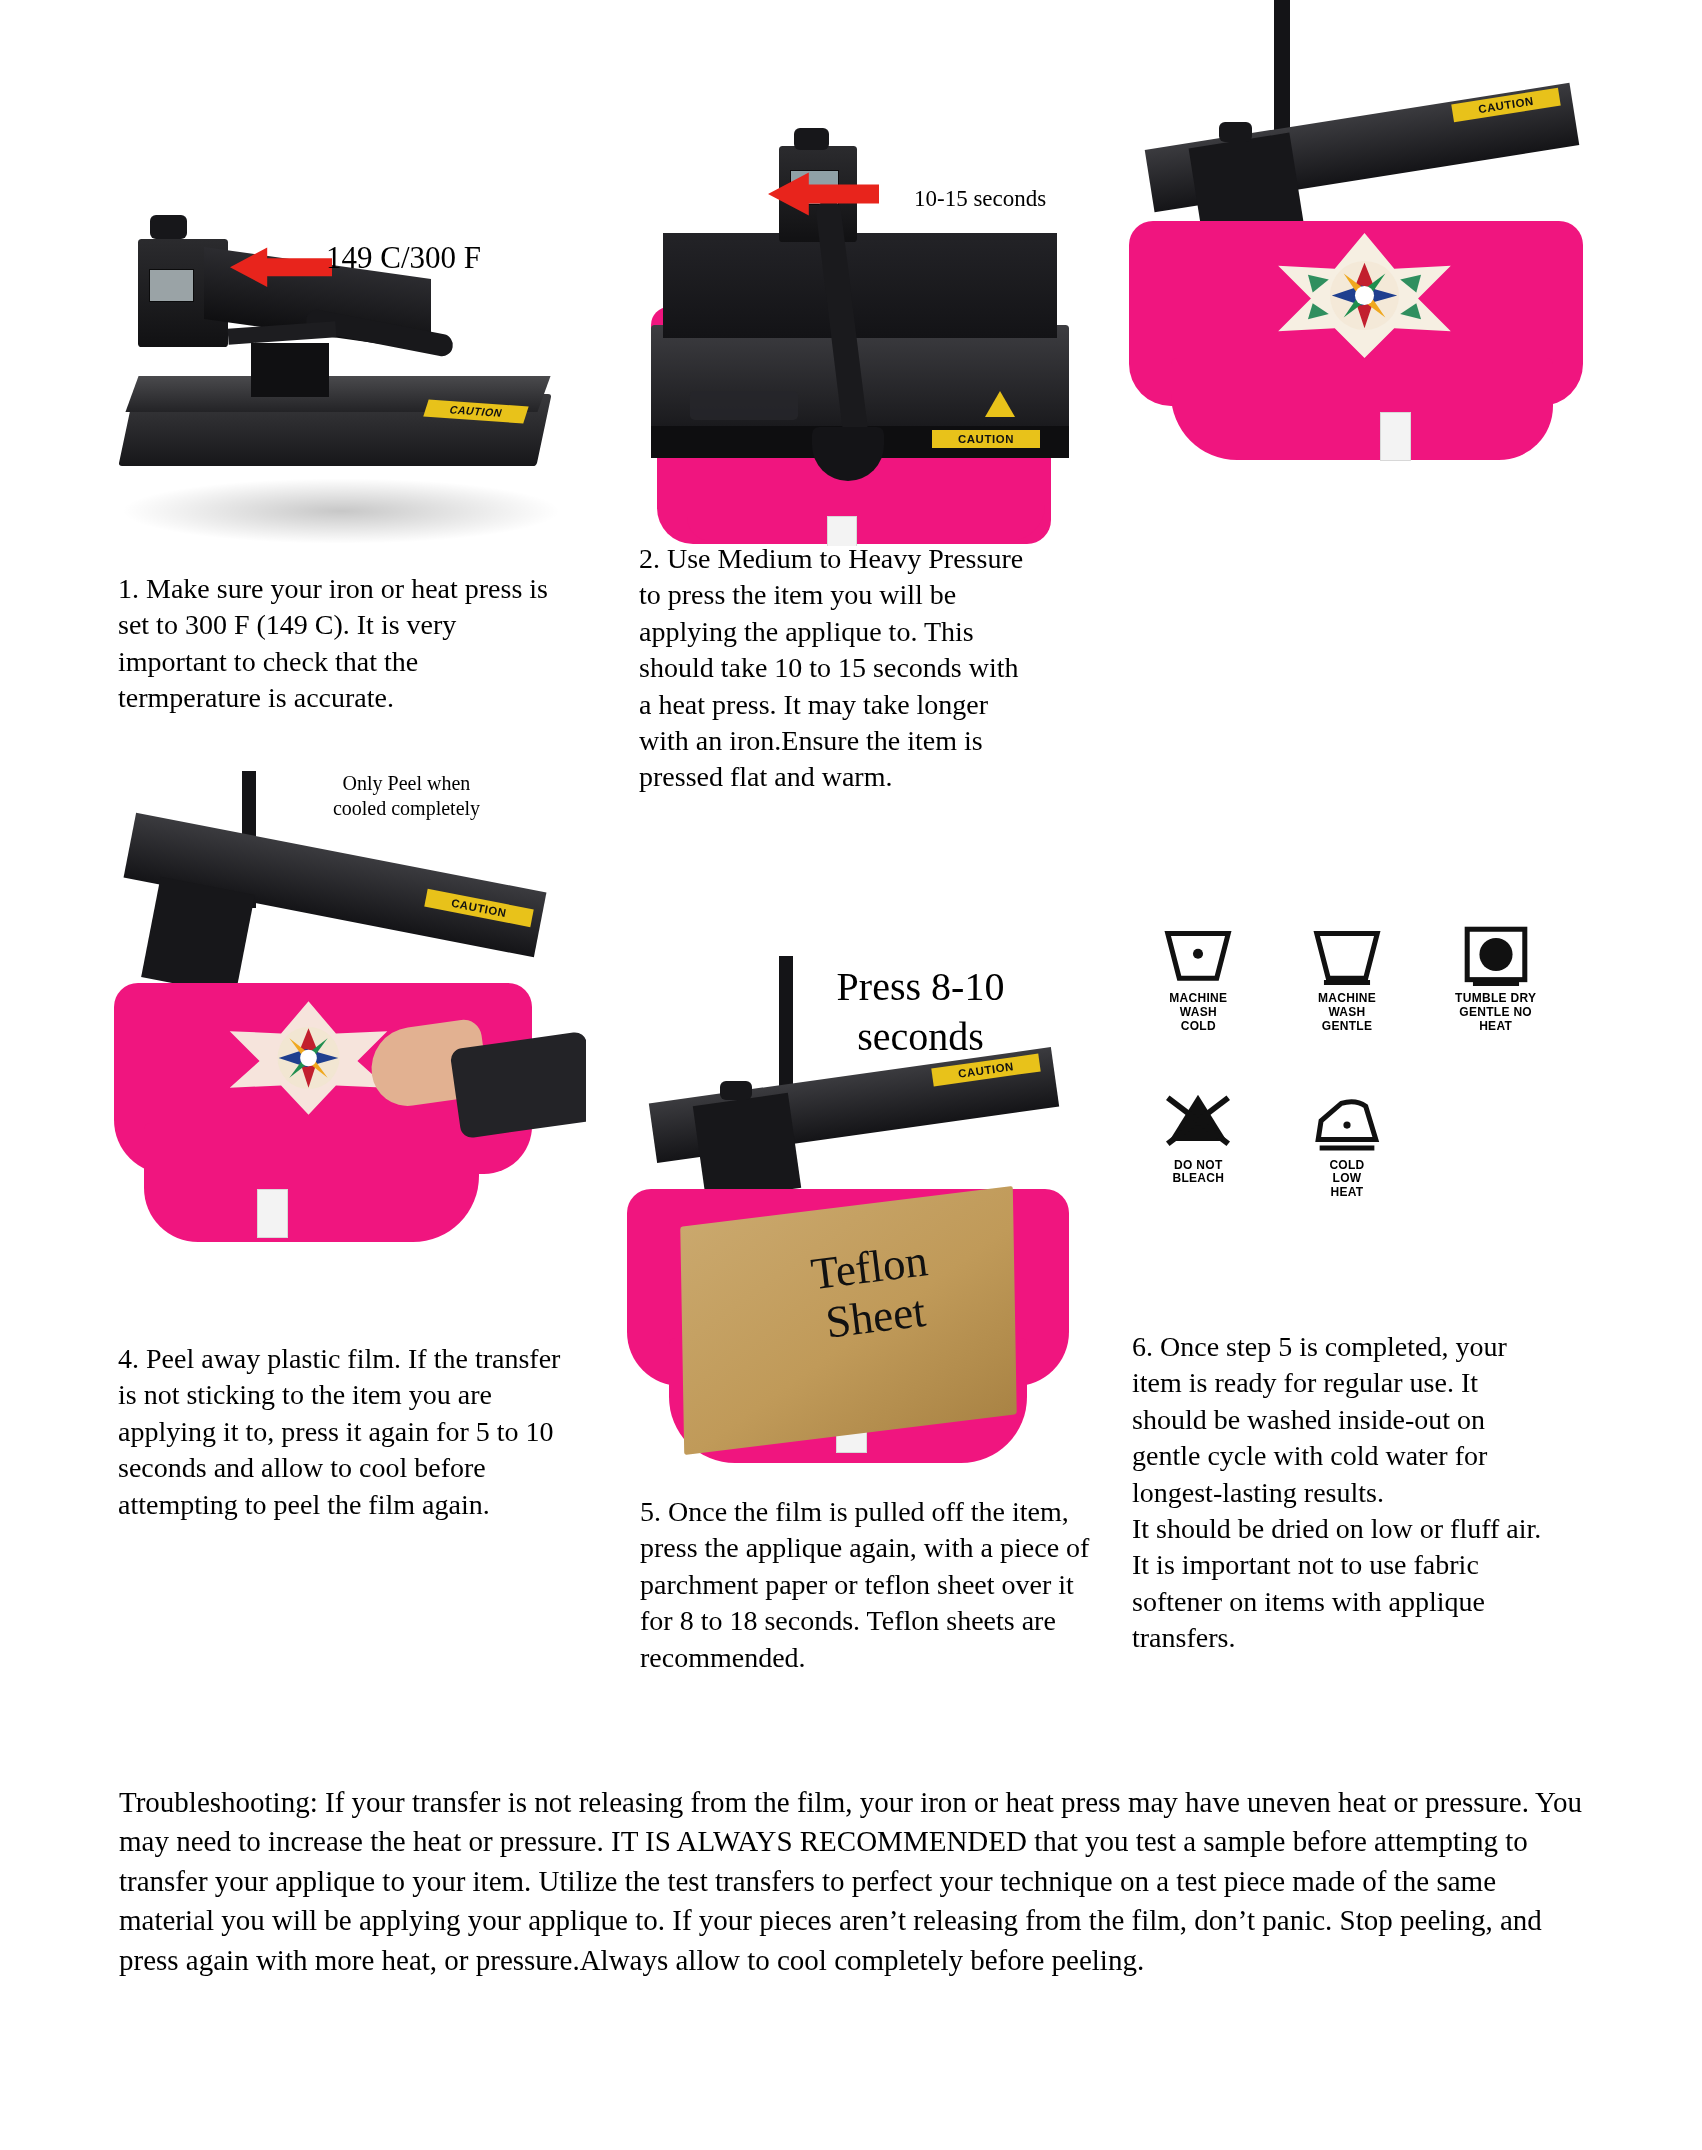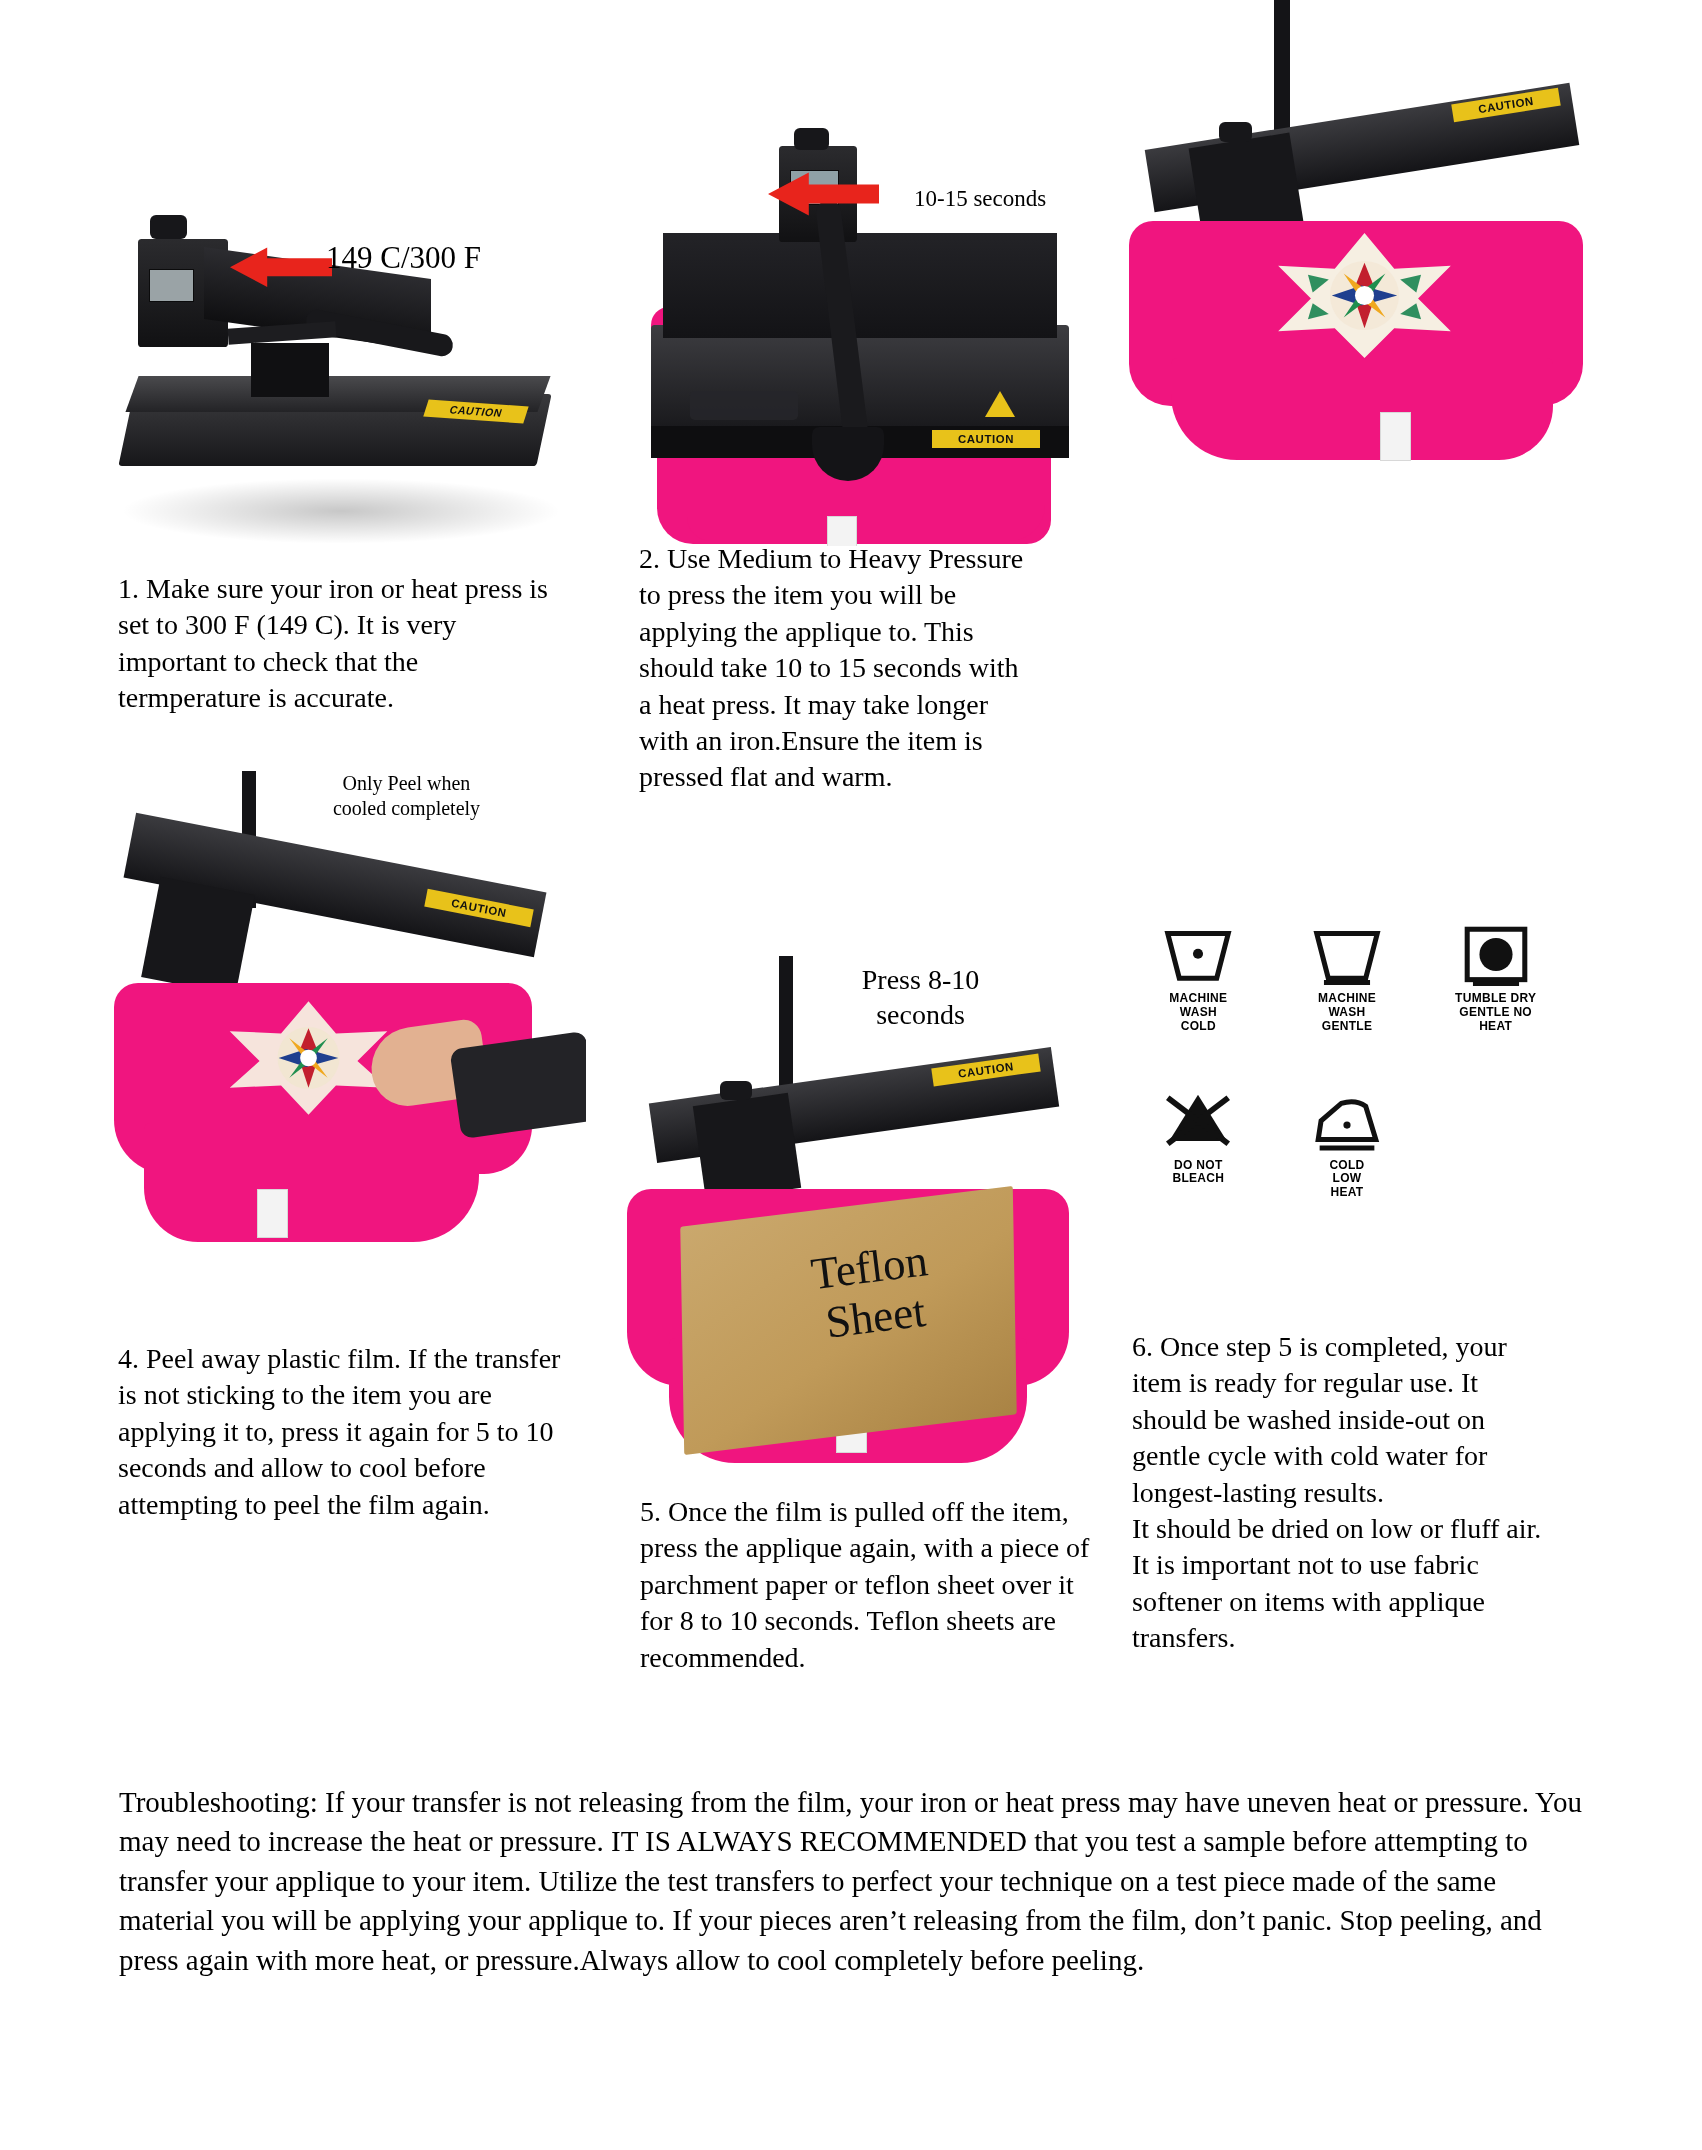--- a/index.html
+++ b/index.html
@@ -260,42 +260,42 @@
       <path d="M182 62 L146 90 L118 128 L154 100 Z" fill="#1f8f4f"></path>
       <circle cx="150" cy="95" r="14" fill="#ffffff"></circle>
     </svg>
 
     <div style="position:absolute; left:257px; top:254px; width:114px; height:78px; background:#e2b191; border-radius:42px 18px 24px 36px; transform:rotate(-8deg);"></div>
     <div style="position:absolute; left:341px; top:269px; width:137px; height:90px; background:#232327; border-radius:12px; transform:rotate(-8deg);"></div>
   </div>
 
   <div class="caption" style="left:118px; top:1341px; width:454px;">4. Peel away plastic film. If the transfer is not sticking to the item you are applying it to, press  it again for 5 to 10 seconds and allow to cool before attempting to peel the film again.</div>
 
-  <div class="annot center" style="left:801px; top:962px; width:239px; white-space:pre-line; font-size:28px;">Press 8-10
+  <div class="annot center" style="left:801px; top:962px; width:239px; white-space:pre-line; font-size:40px;">Press 8-10
 seconds</div>
 
   <div class="photo" style="left:615px; top:956px; width:496px; height:526px;">
     <div style="position:absolute; left:164px; top:0px; width:14.3px; height:137px; background:#141417;"></div>
     <div class="press-plate" style="left:36px; top:119px; width:406px; height:60px; background:linear-gradient(180deg,#3b3b3f 0%,#141417 100%); transform:rotate(-8deg);"></div>
     <div class="caution" style="left:317px; top:105px; width:108px; height:18px; font-size:11.4px; transform:rotate(-8deg);">CAUTION</div>
     <div style="position:absolute; left:84px; top:143px; width:96px; height:96px; background:#17171a; transform:rotate(-8deg);"></div>
     <div style="position:absolute; left:105px; top:125px; width:32px; height:19px; background:#17171a; border-radius:6px;"></div>
     <div class="press-plate" style="left:48px; top:257px; width:382px; height:60px; background:linear-gradient(180deg,#2b2b2f 0%,#131316 100%);"></div>
 
     <div class="shirt" style="left:12px; top:233px; width:442px; height:197px; border-radius:24px 24px 54px 54px;"></div>
     <div class="shirt" style="left:54px; top:382px; width:358px; height:125px; border-radius:6px 6px 66px 66px;"></div>
     <div class="tag" style="left:221px; top:448px; width:29px; height:47px;"></div>
 
     <div style="position:absolute; left:66px; top:251px; width:335px; height:227px; background:linear-gradient(150deg,#caa86d 0%,#c09a59 55%,#a98344 100%); transform:rotate(-7deg) skewX(-6deg); border-radius:2.4px;"></div>
   </div>
 
   <div class="teflon-text" style="left:747px; top:1243px; width:251px; white-space:pre-line;">Teflon
 Sheet</div>
 
-  <div class="caption" style="left:640px; top:1494px; width:460px;">5. Once the film is pulled off the item, press the applique again, with a piece of parchment paper or teflon sheet over it for 8 to 10 seconds. Teflon sheets are recommended.</div>
+  <div class="caption" style="left:640px; top:1494px; width:460px;">5. Once the film is pulled off the item, press the applique again, with a piece of parchment paper or teflon sheet over it for 8 to 18 seconds. Teflon sheets are recommended.</div>
 
   <div class="care-grid" style="left:1138px; top:920px; width:418px; height:305px;gap:28px;">
 
     <div class="care-cell">
       <svg class="care-glyph" viewBox="0 0 100 90">
         <path d="M8 18 L92 18 L76 80 L24 80 Z" fill="none" stroke="#111" stroke-width="7"></path>
         <circle cx="50" cy="46" r="7" fill="#111"></circle>
       </svg>
       <div class="care-label">MACHINE
 WASH

